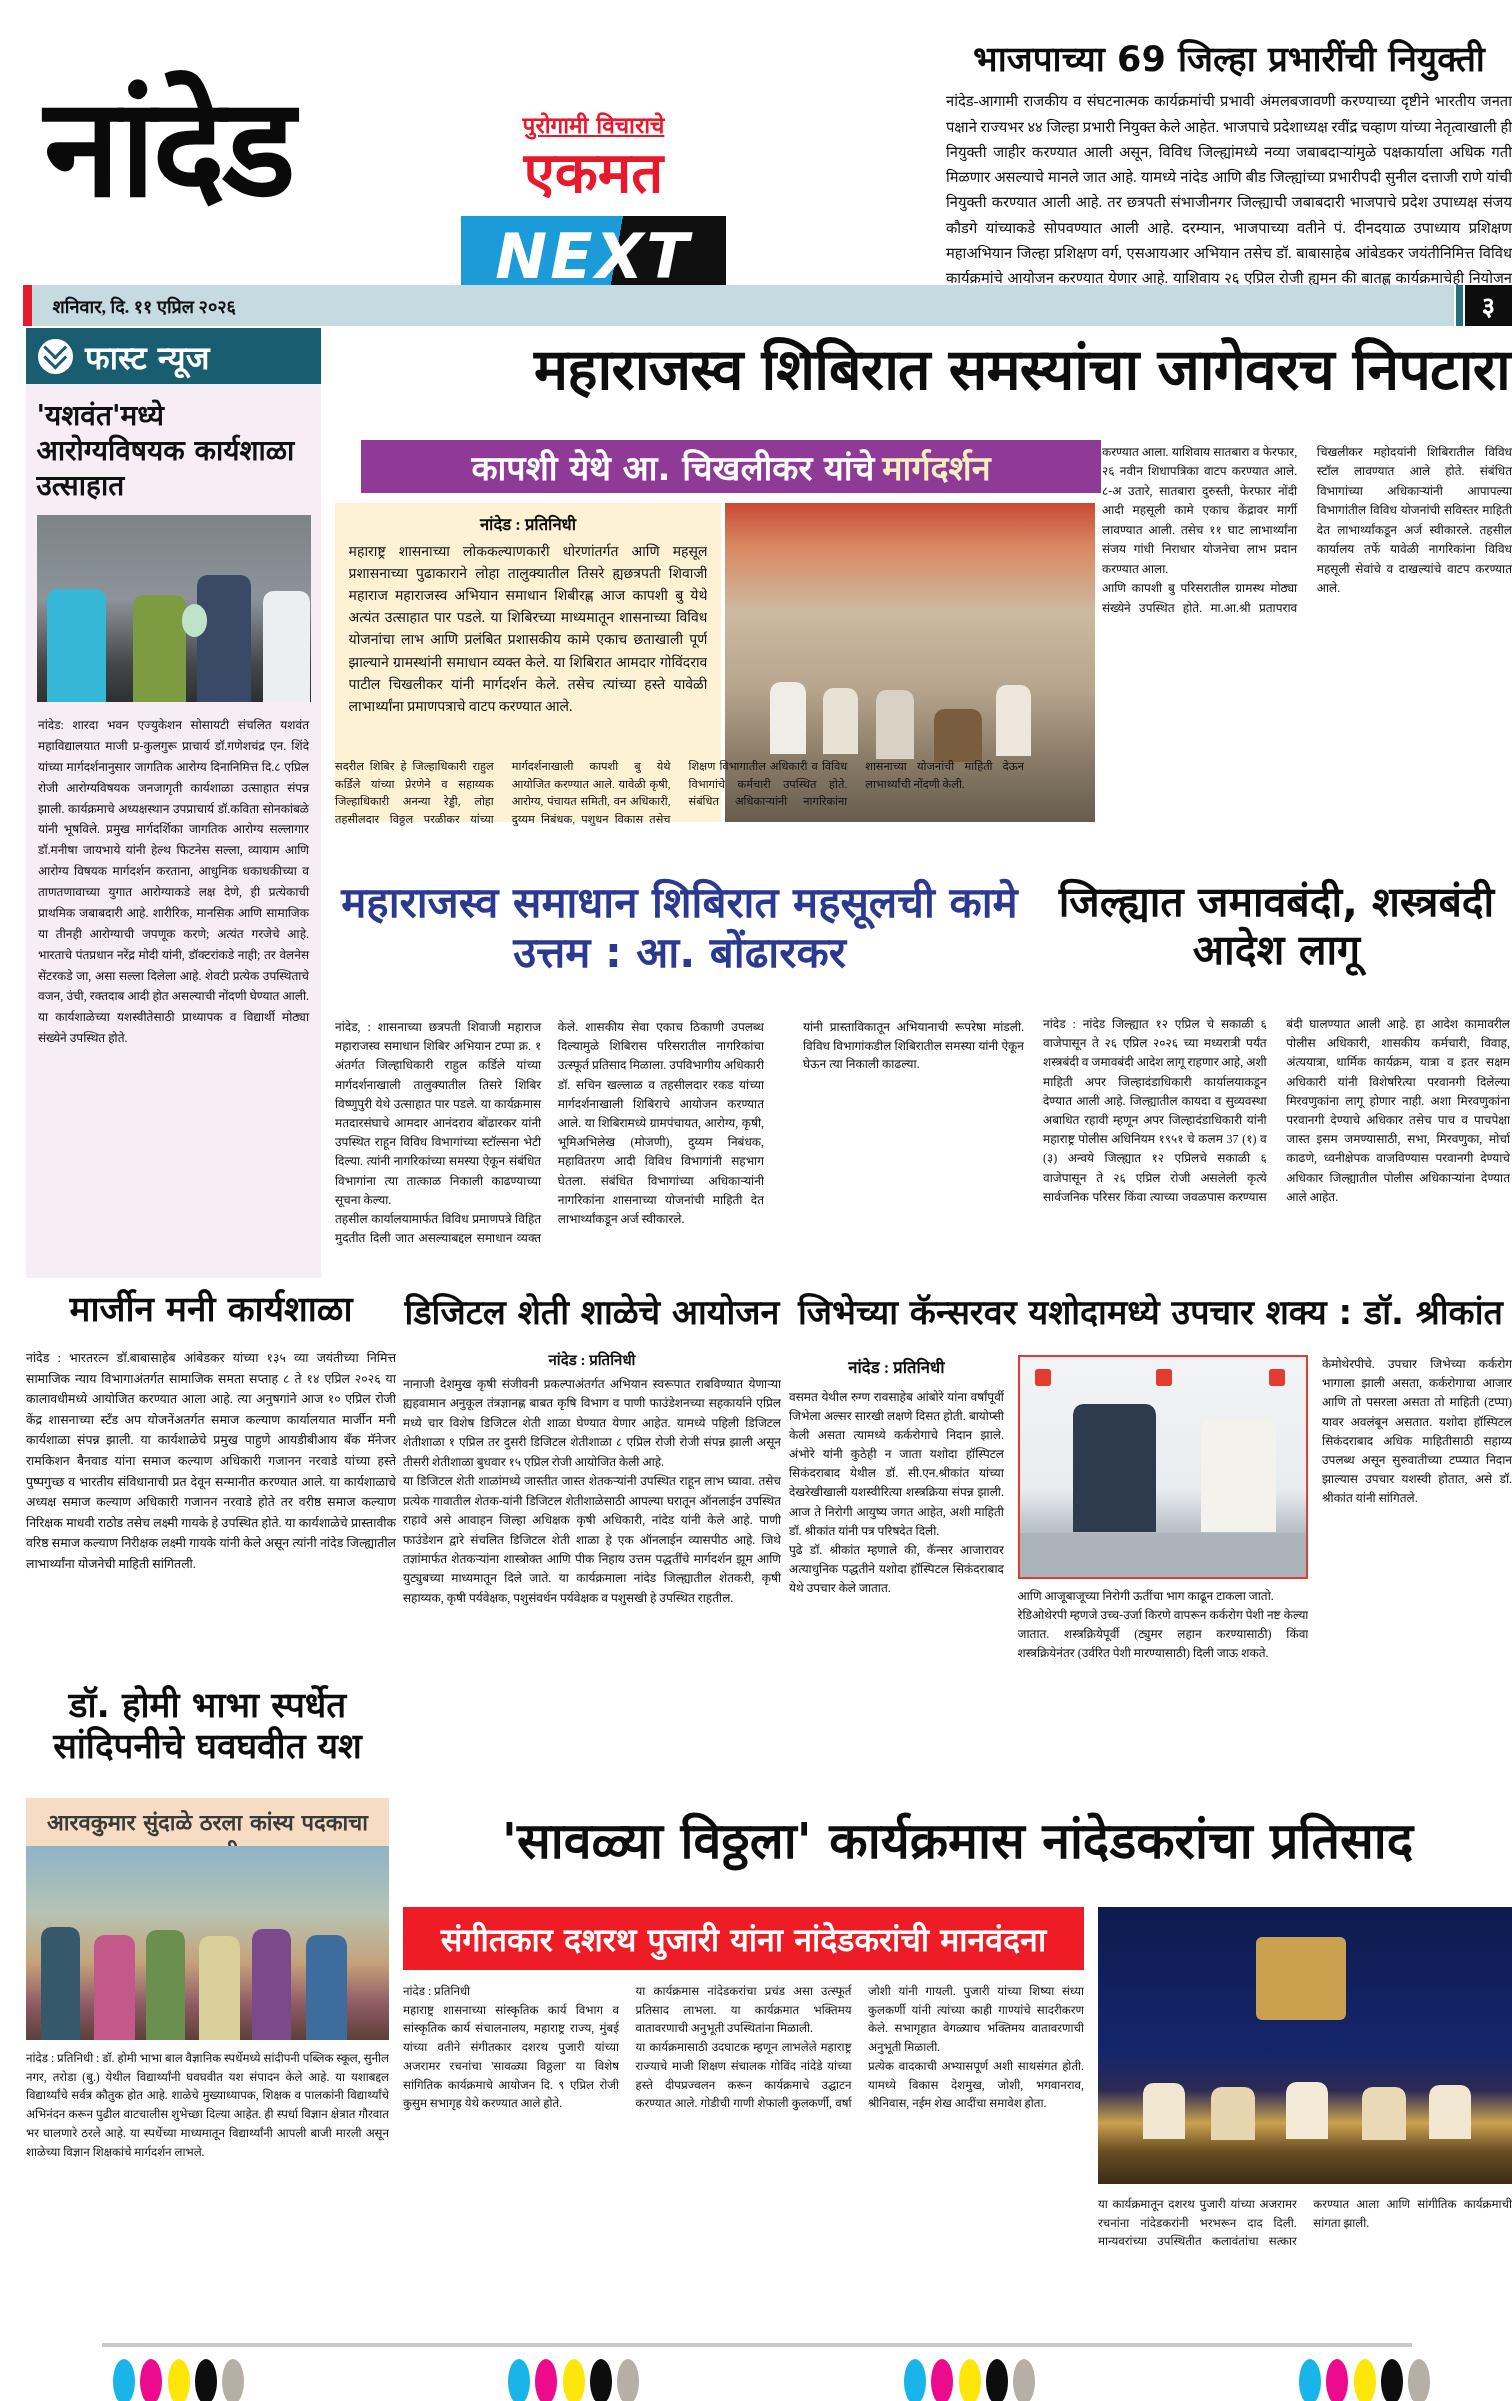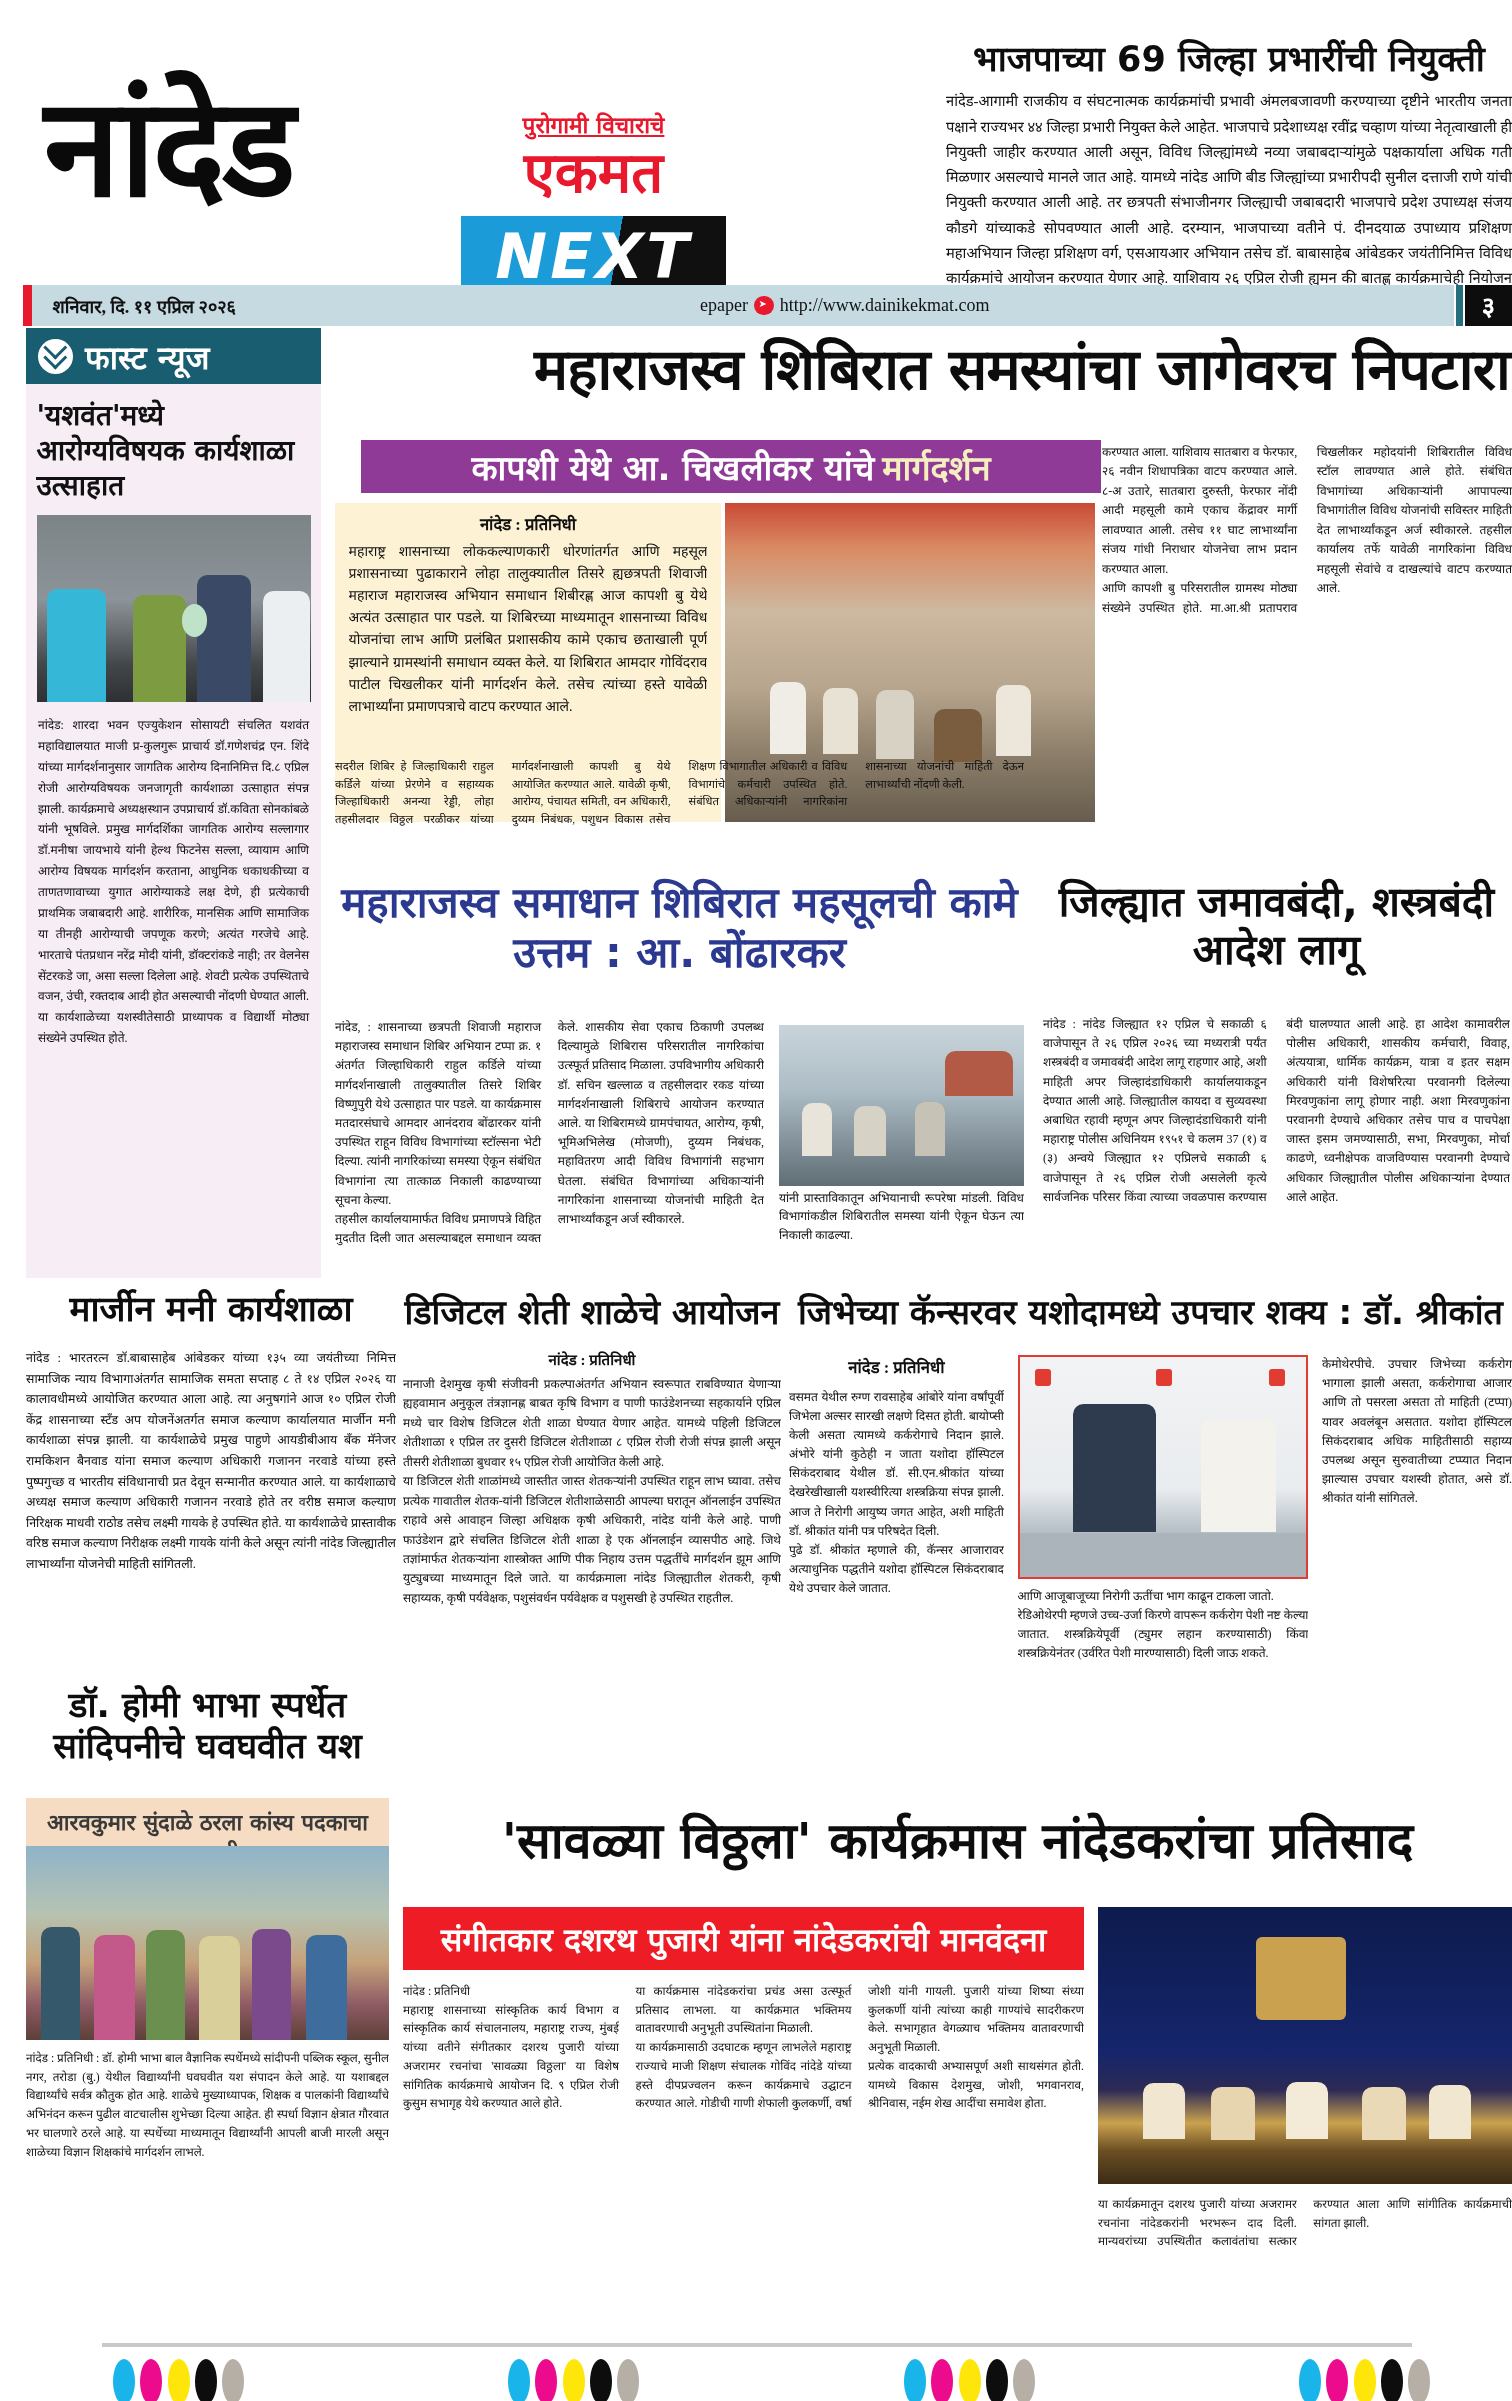--- a/index.html
+++ b/index.html
@@ -62,21 +62,21 @@
   .lead-box .bd{font-size:14px;line-height:1.58;}
   .main-photo{left:725px;top:503px;width:370px;height:319px;position:absolute;overflow:hidden;
      background:linear-gradient(180deg,#c94a36 0%,#d98a63 14%,#cdb9a0 34%,#b7a58d 58%,#8a7c68 80%,#675d4e 100%);}
   .main-rightcols{left:1102px;top:443px;width:410px;height:422px;column-count:2;column-gap:19.6px;font-size:12px;line-height:1.62;}
   .main-under{left:335px;top:758px;width:689px;height:113px;column-count:4;column-gap:18px;font-size:11.3px;line-height:1.55;}
 
   
   .bond-hl{left:335px;top:878px;width:689px;font-size:42px;color:#2b3990;}
   .bond-row{left:335px;top:1018px;width:689px;height:261px;display:flex;gap:15px;}
   .bond-left{width:429px;column-count:2;column-gap:16.6px;font-size:12px;line-height:1.6;height:261px;}
-  .bond-right{width:245px;display:flex;flex-direction:column;gap:3px;justify-content:center;}
+  .bond-right{width:245px;display:flex;gap:24px;justify-content:center;}
   .bond-photo{height:161px;position:relative;overflow:hidden;
      background:linear-gradient(180deg,#c8d4da 0%,#aebec6 40%,#87969e 70%,#5f6d75 100%);}
   .bond-right .bd{font-size:12px;line-height:1.55;height:84px;}
 
   
   .curfew-hl{left:1043px;top:878px;width:467px;font-size:41px;}
   .curfew-body{left:1043px;top:1015px;width:467px;height:264px;column-count:2;column-gap:19.6px;font-size:12px;line-height:1.6;}
 
   
   .margin-hl{left:26px;top:1289px;width:370px;font-size:35px;}
@@ -130,25 +130,20 @@
   </div>
 
   <div class="abs appt">
     <div class="headline hl">भाजपाच्या 69 जिल्हा प्रभारींची नियुक्ती</div>
     <div class="body-txt bd">नांदेड-आगामी राजकीय व संघटनात्मक कार्यक्रमांची प्रभावी अंमलबजावणी करण्याच्या दृष्टीने भारतीय जनता पक्षाने राज्यभर ४४ जिल्हा प्रभारी नियुक्त केले आहेत. भाजपाचे प्रदेशाध्यक्ष रवींद्र चव्हाण यांच्या नेतृत्वाखाली ही नियुक्ती जाहीर करण्यात आली असून, विविध जिल्ह्यांमध्ये नव्या जबाबदाऱ्यांमुळे पक्षकार्याला अधिक गती मिळणार असल्याचे मानले जात आहे. यामध्ये नांदेड आणि बीड जिल्ह्यांच्या प्रभारीपदी सुनील दत्ताजी राणे यांची नियुक्ती करण्यात आली आहे. तर छत्रपती संभाजीनगर जिल्ह्याची जबाबदारी भाजपाचे प्रदेश उपाध्यक्ष संजय कौडगे यांच्याकडे सोपवण्यात आली आहे. दरम्यान, भाजपाच्या वतीने पं. दीनदयाळ उपाध्याय प्रशिक्षण महाअभियान जिल्हा प्रशिक्षण वर्ग, एसआयआर अभियान तसेच डॉ. बाबासाहेब आंबेडकर जयंतीनिमित्त विविध कार्यक्रमांचे आयोजन करण्यात येणार आहे. याशिवाय २६ एप्रिल रोजी ह्यमन की बातह्ण कार्यक्रमाचेही नियोजन करण्यात आले आहे.</div>
   </div>
 
   <div class="abs datebar" style="background: rgb(198, 218, 226);">
     <div class="redbar" style="background: rgb(232, 25, 44);"></div>
     <div class="date">शनिवार, दि. ११ एप्रिल २०२६</div>
-    <div class="center">
-      <span>epaper</span>
-      <span class="epaper-icon"></span>
-      <a style="color:#111;text-decoration:none;">http://www.dainikekmat.com</a>
-    </div>
   </div>
   <div class="abs tealbar"></div>
   <div class="abs pagebox">३</div>
 
   <div class="abs fastnews" style="background: rgb(247, 238, 245);">
     <div class="fn-head" style="background:#195d70;">
       <span class="chev">
           <i></i>
           <i></i>
         </span>

